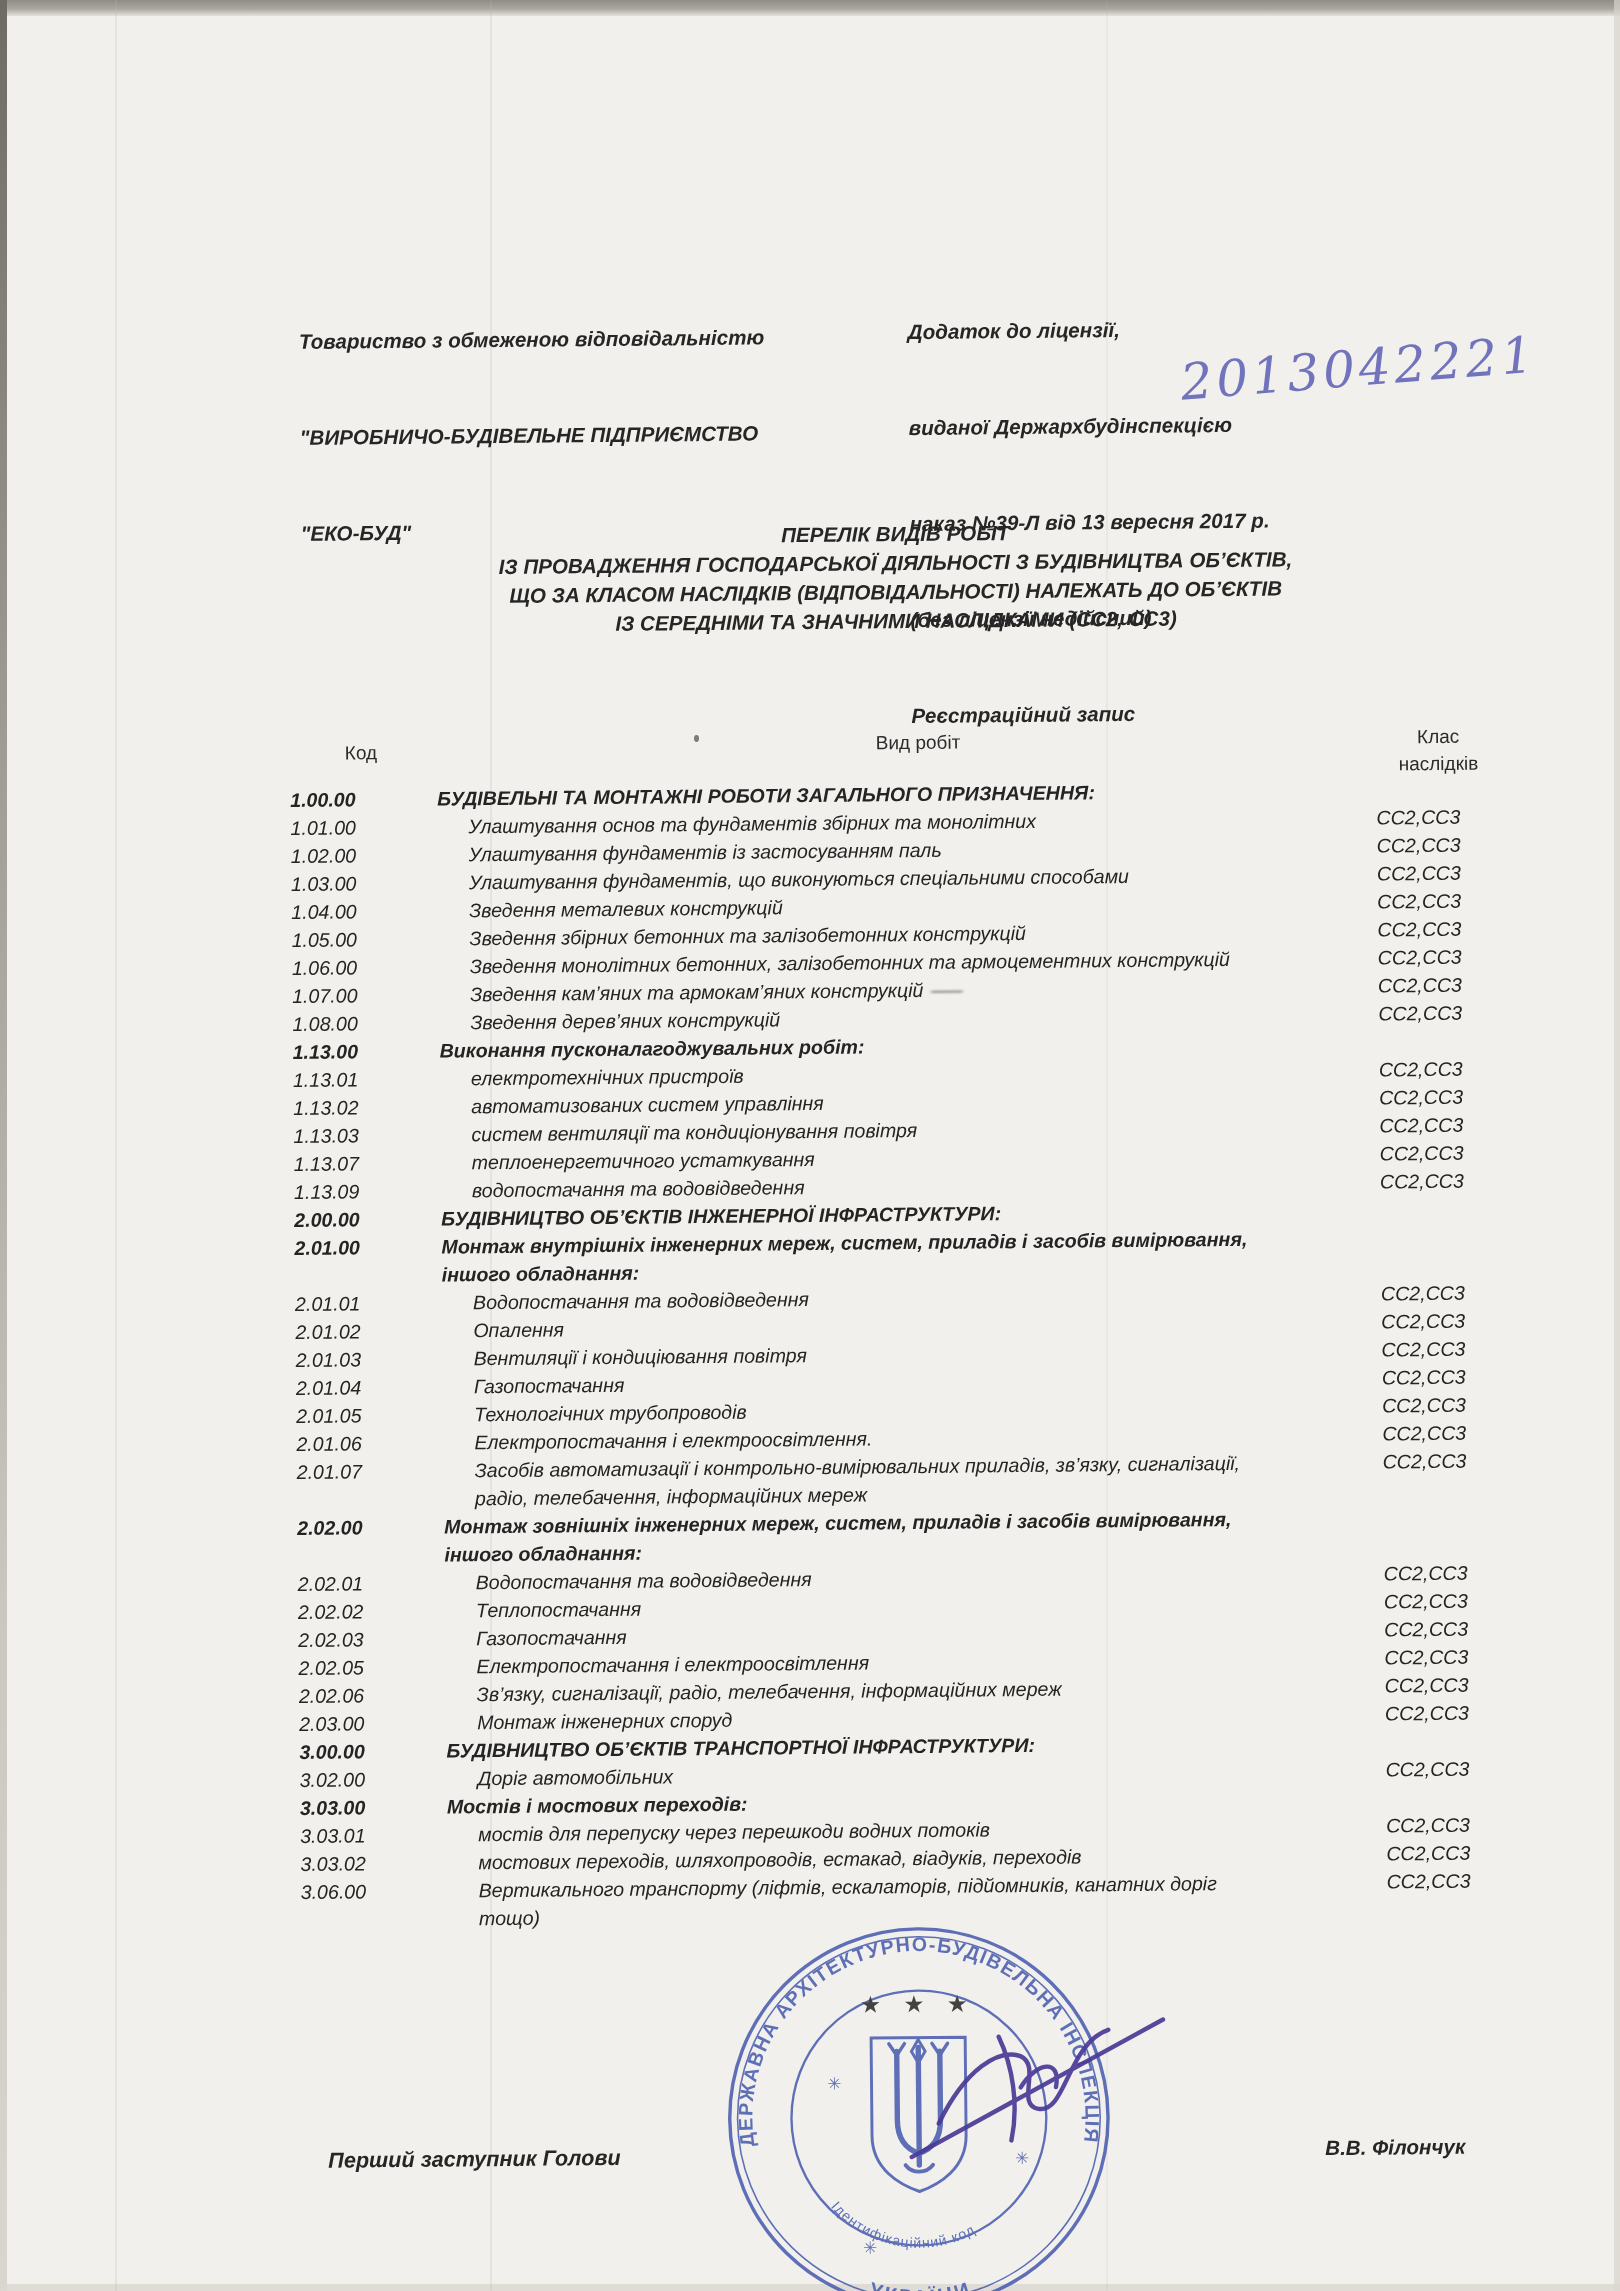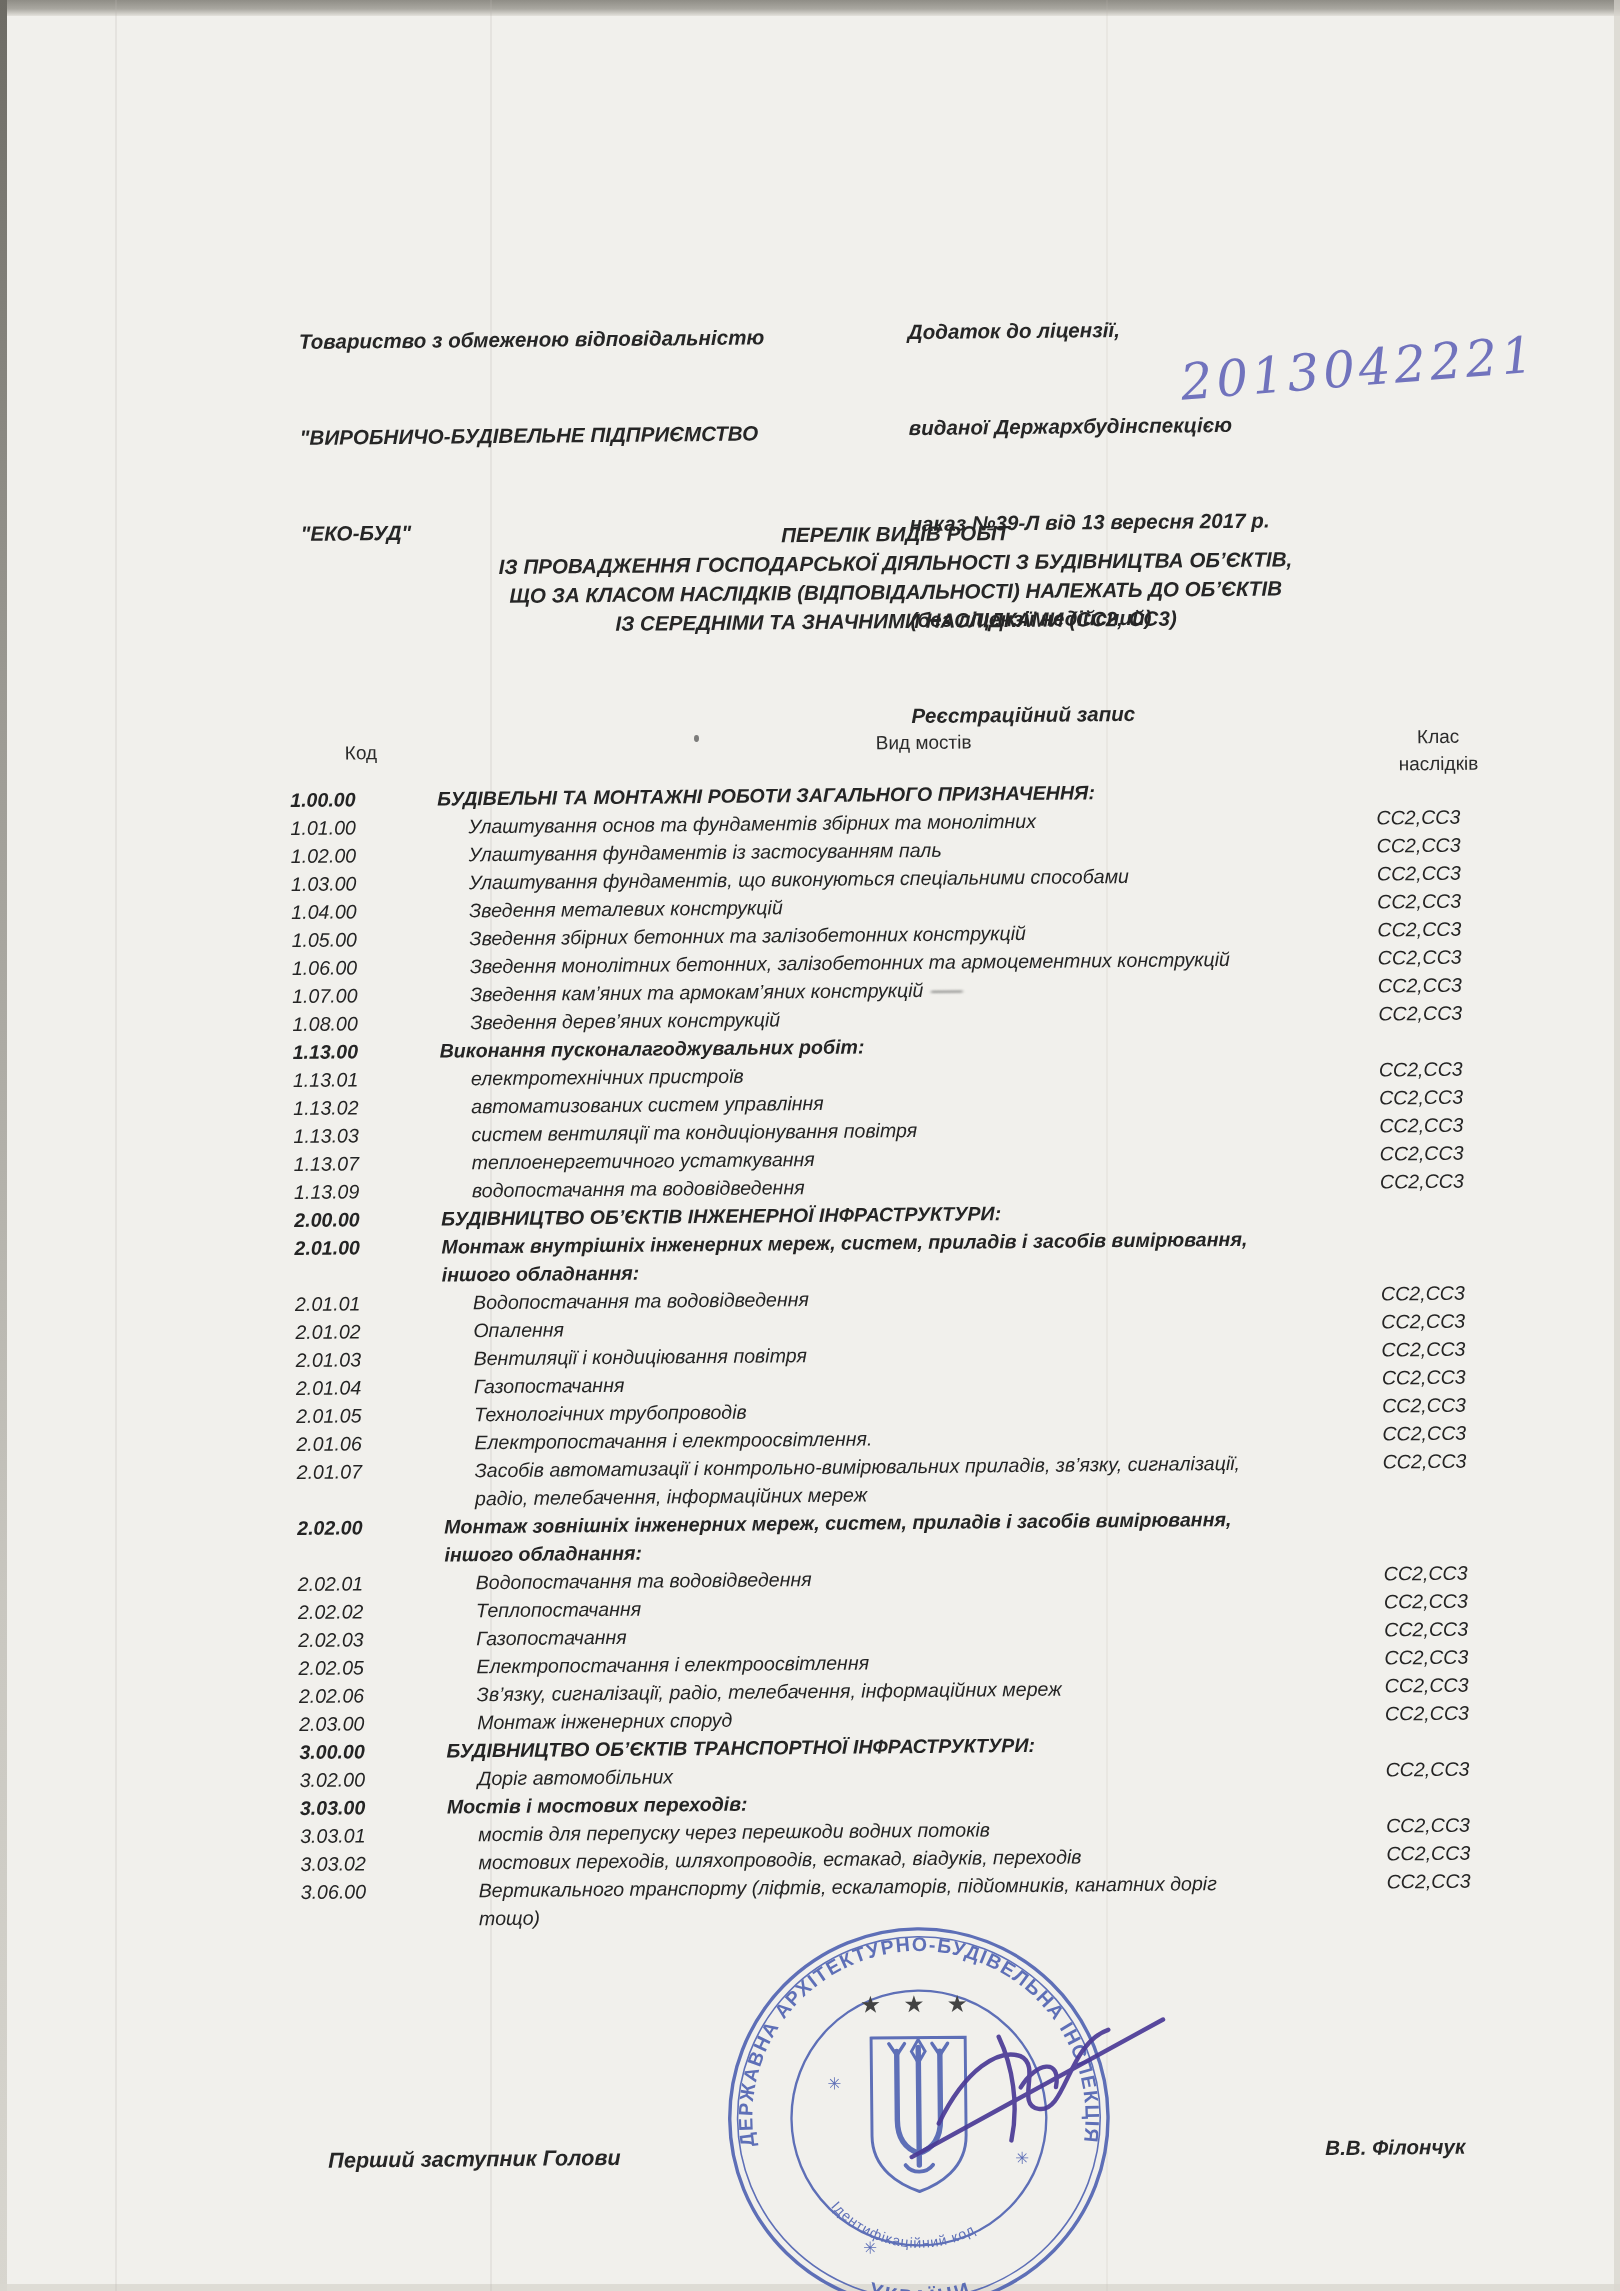--- a/index.html
+++ b/index.html
@@ -90,21 +90,21 @@
   <div class="handwriting">2013042221</div>
 
   <div class="title">
     <div>ПЕРЕЛІК ВИДІВ РОБІТ</div>
     <div>ІЗ ПРОВАДЖЕННЯ ГОСПОДАРСЬКОЇ ДІЯЛЬНОСТІ З БУДІВНИЦТВА ОБ’ЄКТІВ,</div>
     <div>ЩО ЗА КЛАСОМ НАСЛІДКІВ (ВІДПОВІДАЛЬНОСТІ) НАЛЕЖАТЬ ДО ОБ’ЄКТІВ</div>
     <div>ІЗ СЕРЕДНІМИ ТА ЗНАЧНИМИ НАСЛІДКАМИ (СС2, СС3)</div>
   </div>
 
   <div class="th th-code">Код</div>
-  <div class="th th-work">Вид мостів</div>
+  <div class="th th-work">Вид робіт</div>
   <div class="th th-class">
     <div>Клас</div>
     <div>наслідків</div>
   </div>
 
   <div class="works">
       <div class="row s">
         <div class="code">1.00.00</div>
         <div class="desc">
           <div class="line">БУДІВЕЛЬНІ ТА МОНТАЖНІ РОБОТИ ЗАГАЛЬНОГО ПРИЗНАЧЕННЯ:</div>

